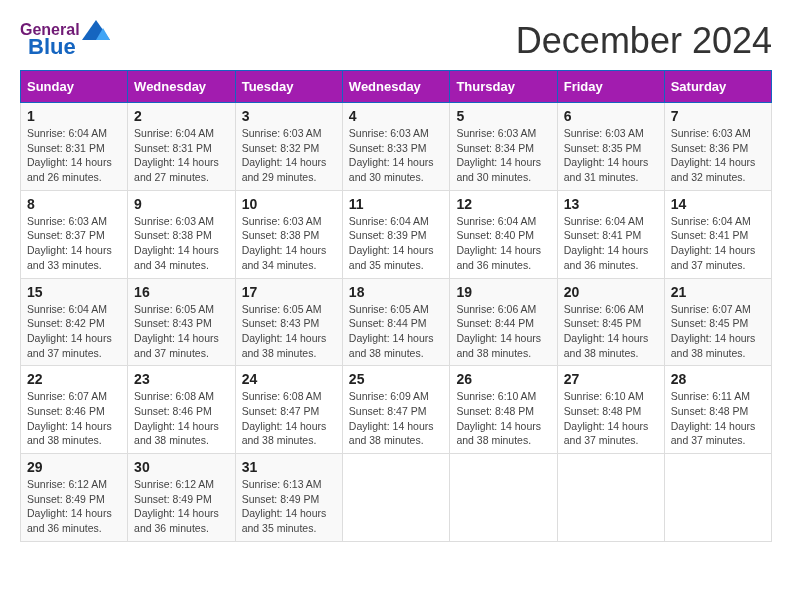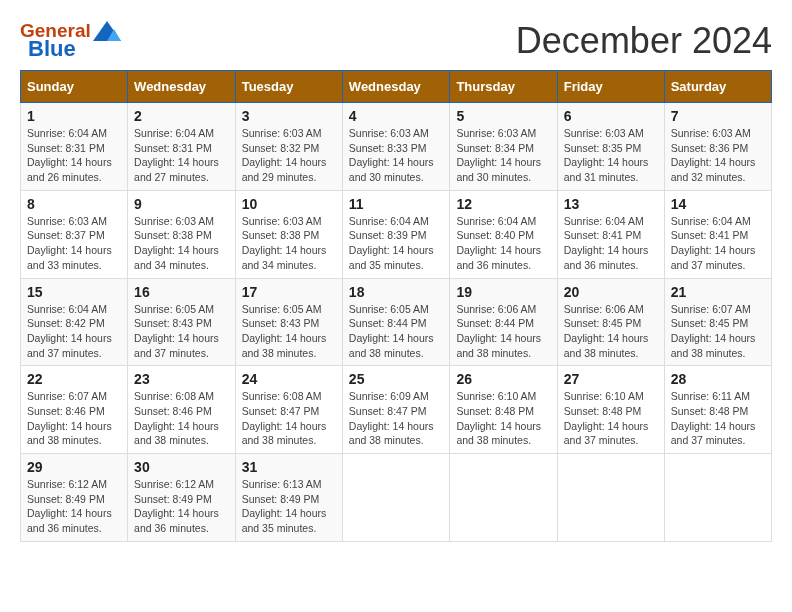--- a/index.html
+++ b/index.html
@@ -19,23 +19,23 @@
     .logo {
       display: flex;
       flex-direction: column;
       align-items: flex-start;
     }
     .logo-text {
       display: flex;
       align-items: center;
     }
     .logo-general {
-      font-size: 19px;
+      font-size: 16px;
       font-weight: bold;
-      color: #c2410c;
+      color: #701a75;
       text-align: center;
     }
     .logo-blue {
       font-size: 22px;
       font-weight: bold;
       color: #1565c0;
     }
     .logo-icon {
       width: 28px;
       height: 20px;
@@ -53,21 +53,21 @@
       font-size: 16px;
       color: #555;
       margin-top: 2px;
     }
     .calendar {
       width: 100%;
       border-collapse: collapse;
       font-size: 11px;
     }
     .calendar thead tr {
-      background-color: #a16207;
+      background-color: #a21caf;
       color: white;
     }
     .calendar thead th {
       padding: 8px 6px;
       text-align: left;
       font-size: 13px;
       font-weight: bold;
       border: 1px solid #1565c0;
     }
     .calendar tbody tr {

